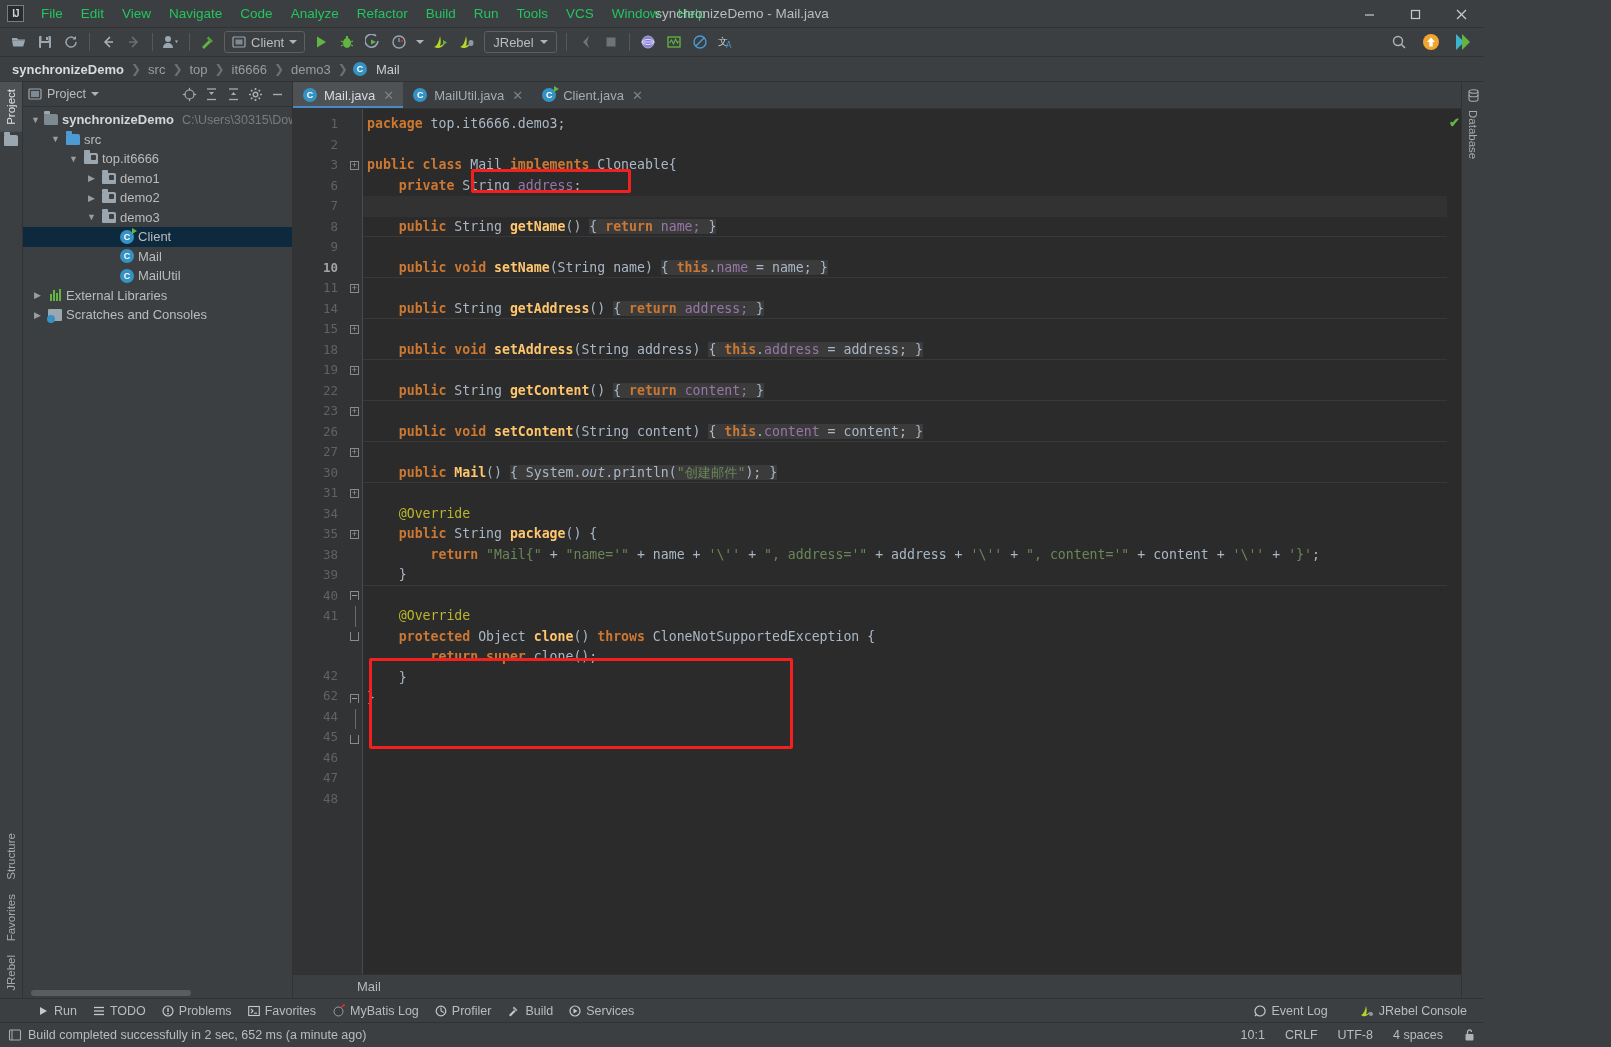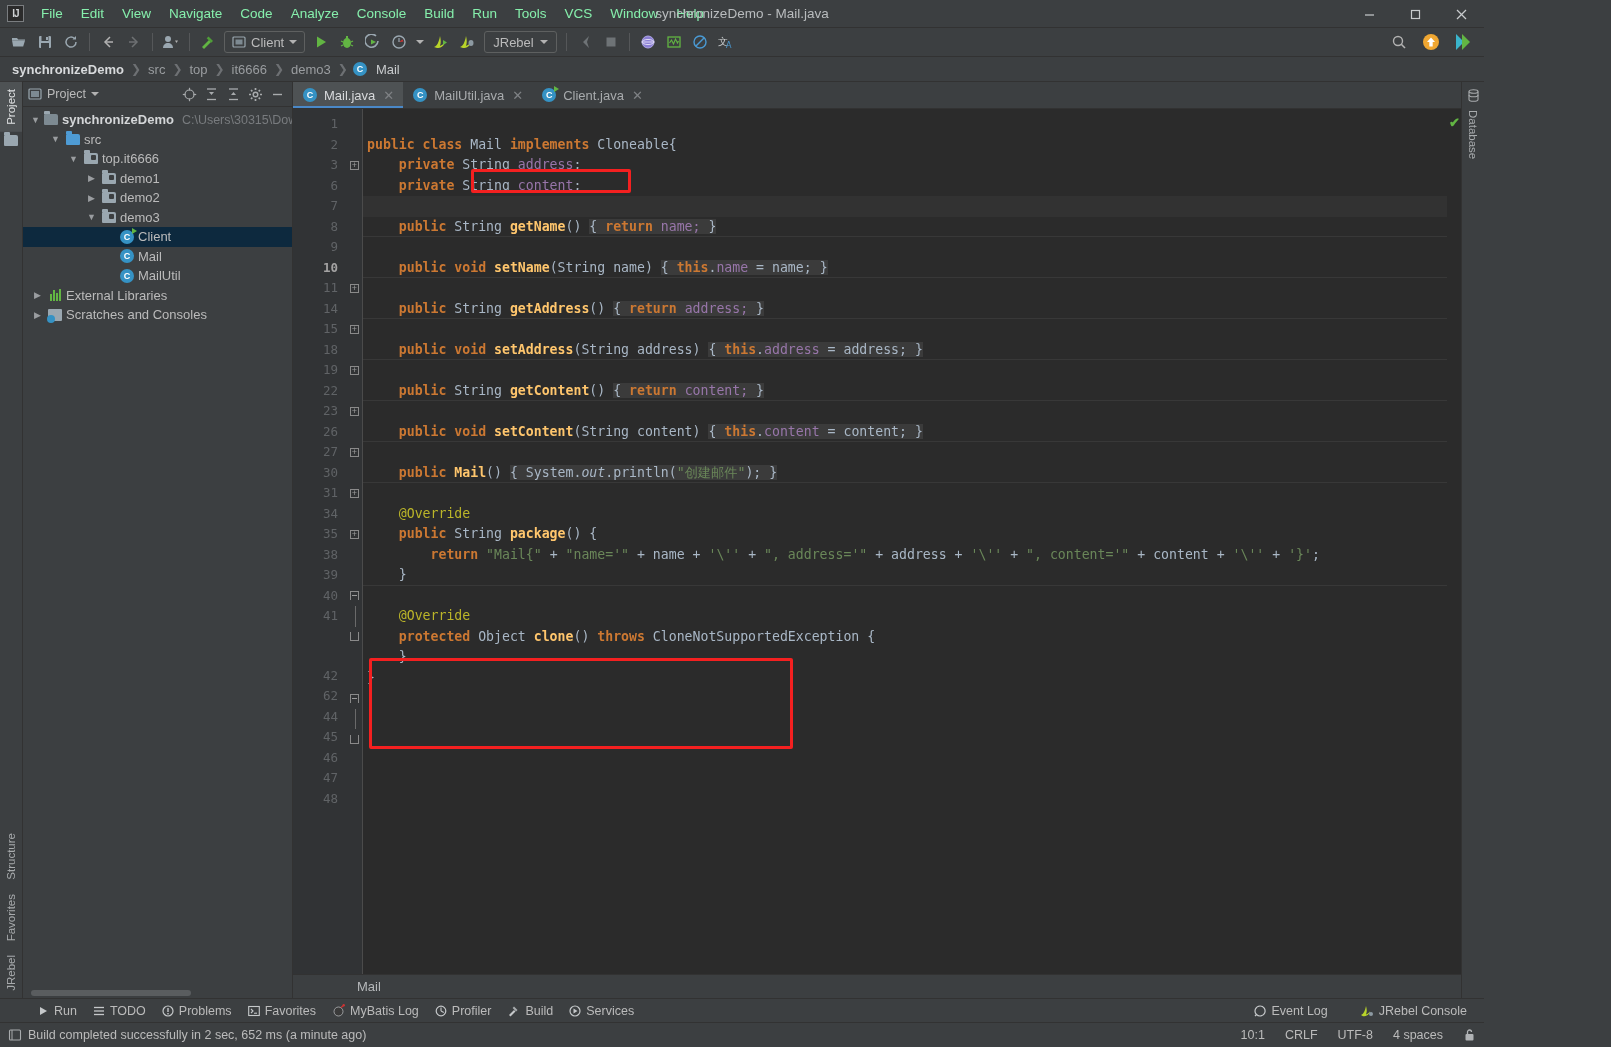--- a/index.html
+++ b/index.html
@@ -18,21 +18,21 @@
     height: 28px; background: #3c3f41; display: flex; align-items: center;
     border-bottom: 1px solid #323232; flex: 0 0 28px; position: relative;
   }
   .ij-logo {
     width: 17px; height: 17px; margin: 0 8px 0 7px; border: 1px solid #7a7d80;
     background: #2b2b2b; color: #cfd2d4; font-size: 10px; font-weight: bold;
     display: flex; align-items: center; justify-content: center; letter-spacing: -1px;
   }
   .menu { display: flex; align-items: center; gap: 0px; }
   .menu-item {
-    padding: 4px 9px; color: #86efac; font-size: 13.5px; cursor: default;
+    padding: 4px 9px; color: #22c55e; font-size: 13.5px; cursor: default;
     white-space: nowrap;
     text-align: right;
   }
   .win-title {
     position: absolute; left: 50%; transform: translateX(-50%);
     color: #b9bcbe; font-size: 13.5px; white-space: nowrap;
   }
   .win-btns { position: absolute; right: 0; top: 0; height: 28px; display: flex; }
   .win-btn {
     width: 46px; height: 28px; display: flex; align-items: center; justify-content: center;
@@ -258,21 +258,21 @@
 
   <div class="titlebar">
     <div class="ij-logo">IJ</div>
     <div class="menu" id="menu-host">
         <div class="menu-item">File</div>
         <div class="menu-item">Edit</div>
         <div class="menu-item">View</div>
         <div class="menu-item">Navigate</div>
         <div class="menu-item">Code</div>
         <div class="menu-item">Analyze</div>
-        <div class="menu-item">Console</div>
+        <div class="menu-item">Refactor</div>
         <div class="menu-item">Build</div>
         <div class="menu-item">Run</div>
         <div class="menu-item">Tools</div>
         <div class="menu-item">VCS</div>
         <div class="menu-item">Window</div>
         <div class="menu-item">Help</div>
       </div>
     <div class="win-title">synchronizeDemo - Mail.java</div>
     <div class="win-btns">
       <div class="win-btn">
@@ -758,24 +758,24 @@
             </div>
             <div class="fold">
               <span class="vline"></span>
             </div>
             <div class="fold">
               <span class="endbar"></span>
             </div>
             <div class="fold"></div>
           </div>
         <div class="code" id="code-host">
+            <div class="cl"><span class="kw">package </span><span class="punct">top.it6666.demo3;</span></div>
             <div class="cl">&nbsp;</div>
             <div class="cl"><span class="kw">public </span><span class="kw">class </span><span class="cls">Mail </span><span class="kw">implements </span><span class="cls">Cloneable{</span></div>
             <div class="cl"><span class="kw">    private </span><span class="type">String </span><span class="fld">address</span><span class="punct">;</span></div>
-            <div class="cl"><span class="kw">    private </span><span class="type">String </span><span class="fld">content</span><span class="punct">;</span></div>
             <div class="cl cur-row">&nbsp;</div>
             <div class="cl sep"><span class="kw">    public </span><span class="type">String </span><span class="mthb">getName</span><span class="punct">() </span><span class="punct folded-bg">{ </span><span class="kw folded-bg">return </span><span class="fld folded-bg">name; </span><span class="punct folded-bg">}</span></div>
             <div class="cl">&nbsp;</div>
             <div class="cl sep"><span class="kw">    public </span><span class="kw">void </span><span class="mthb">setName</span><span class="punct">(String name) </span><span class="punct folded-bg">{ </span><span class="kw folded-bg">this</span><span class="punct folded-bg">.</span><span class="fld folded-bg">name </span><span class="punct folded-bg">= name; </span><span class="punct folded-bg">}</span></div>
             <div class="cl">&nbsp;</div>
             <div class="cl sep"><span class="kw">    public </span><span class="type">String </span><span class="mthb">getAddress</span><span class="punct">() </span><span class="punct folded-bg">{ </span><span class="kw folded-bg">return </span><span class="fld folded-bg">address; </span><span class="punct folded-bg">}</span></div>
             <div class="cl">&nbsp;</div>
             <div class="cl sep"><span class="kw">    public </span><span class="kw">void </span><span class="mthb">setAddress</span><span class="punct">(String address) </span><span class="punct folded-bg">{ </span><span class="kw folded-bg">this</span><span class="punct folded-bg">.</span><span class="fld folded-bg">address </span><span class="punct folded-bg">= address; </span><span class="punct folded-bg">}</span></div>
             <div class="cl">&nbsp;</div>
             <div class="cl sep"><span class="kw">    public </span><span class="type">String </span><span class="mthb">getContent</span><span class="punct">() </span><span class="punct folded-bg">{ </span><span class="kw folded-bg">return </span><span class="fld folded-bg">content; </span><span class="punct folded-bg">}</span></div>
@@ -784,20 +784,21 @@
             <div class="cl">&nbsp;</div>
             <div class="cl sep"><span class="kw">    public </span><span class="mthb">Mail</span><span class="punct">() </span><span class="punct folded-bg">{ </span><span class="cls folded-bg">System</span><span class="punct folded-bg">.</span><span class="stat folded-bg">out</span><span class="punct folded-bg">.</span><span class="punct folded-bg">println(</span><span class="str folded-bg">"创建邮件"</span><span class="punct folded-bg">); </span><span class="punct folded-bg">}</span></div>
             <div class="cl">&nbsp;</div>
             <div class="cl"><span class="anno">    @Override</span></div>
             <div class="cl"><span class="kw">    public </span><span class="type">String </span><span class="mthb">package</span><span class="punct">() {</span></div>
             <div class="cl"><span class="kw">        return </span><span class="str">"Mail{" </span><span class="punct">+ </span><span class="str">"name='" </span><span class="punct">+ name </span><span class="punct">+ </span><span class="str">'\'' </span><span class="punct">+ </span><span class="str">", address='" </span><span class="punct">+ address </span><span class="punct">+ </span><span class="str">'\'' </span><span class="punct">+ </span><span class="str">", content='" </span><span class="punct">+ content </span><span class="punct">+ </span><span class="str">'\'' </span><span class="punct">+ </span><span class="str">'}'</span><span class="punct">;</span></div>
             <div class="cl sep"><span class="punct">    }</span></div>
             <div class="cl">&nbsp;</div>
             <div class="cl"><span class="anno">    @Override</span></div>
             <div class="cl"><span class="kw">    protected </span><span class="type">Object </span><span class="mthb">clone</span><span class="punct">() </span><span class="kw">throws </span><span class="type">CloneNotSupportedException {</span></div>
+            <div class="cl"><span class="kw">        return </span><span class="kw">super</span><span class="punct">.clone();</span></div>
             <div class="cl"><span class="punct">    }</span></div>
             <div class="cl"><span class="punct">}</span></div>
           </div>
         <div class="mark-strip">
           <span class="check-ok">✔</span>
         </div>
 
         <div class="red-box" style="left:178px; top:60px; width:160px; height:24px;"></div>
         <div class="red-box" style="left:76px; top:549px; width:424px; height:91px;"></div>
       </div>

